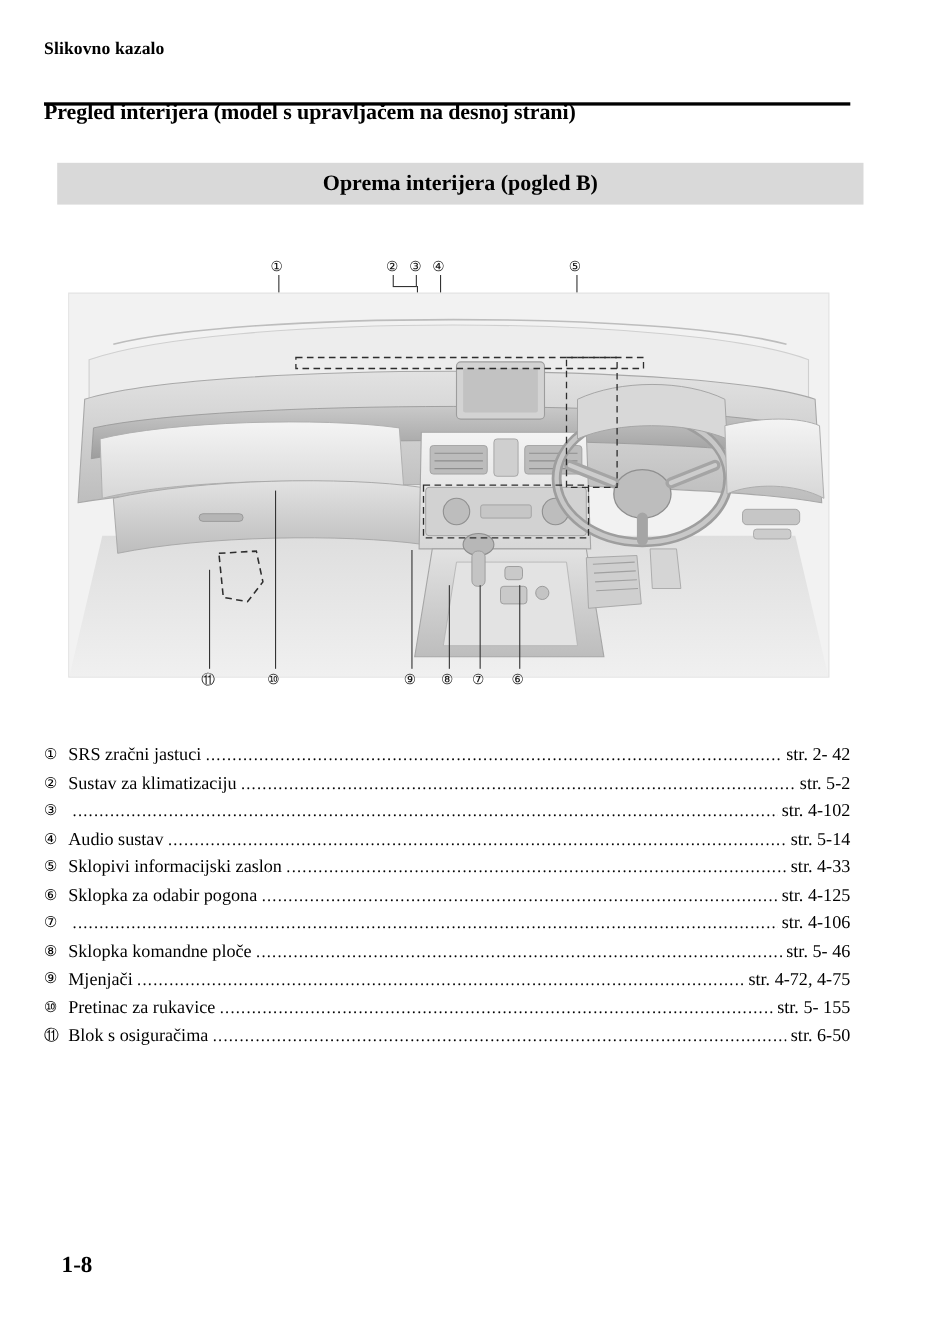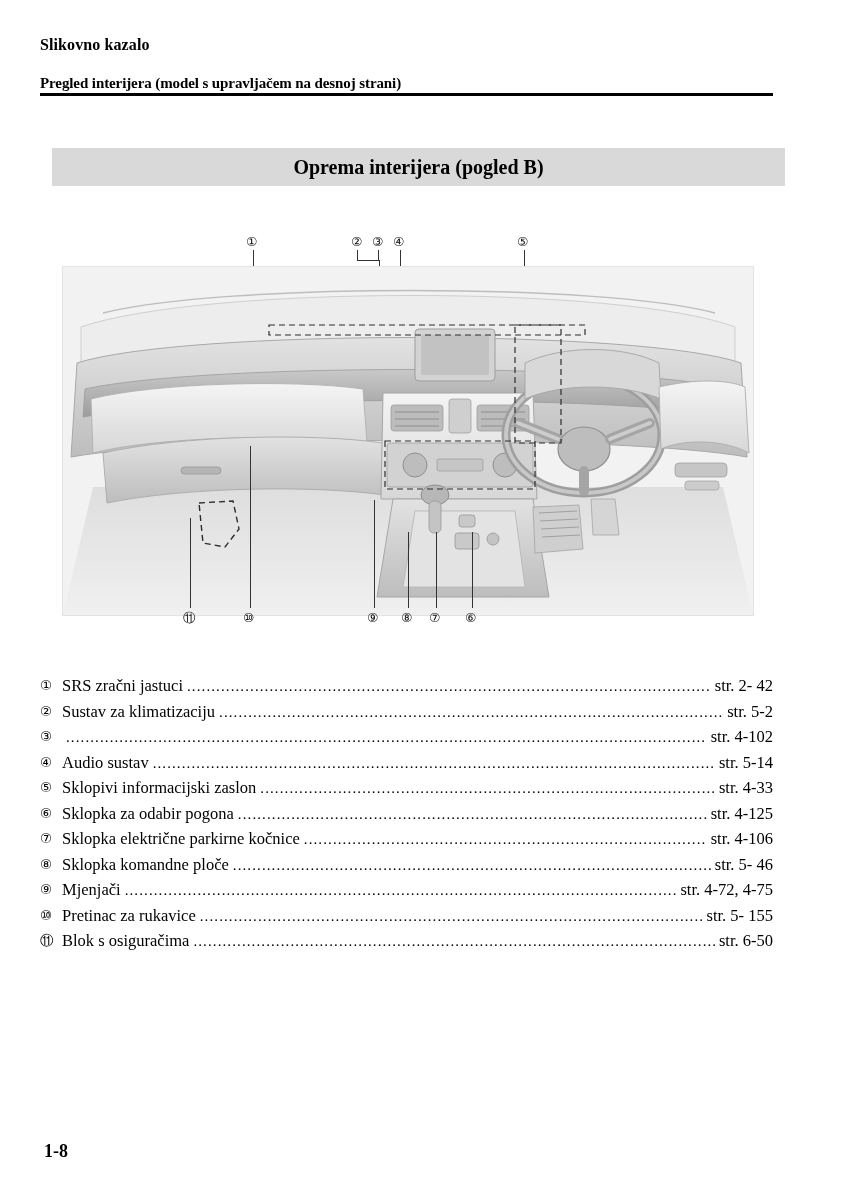--- a/index.html
+++ b/index.html
@@ -26,25 +26,25 @@
     position: absolute;
     top: 36px;
     left: 40px;
     font-family: "Liberation Serif", serif;
     font-weight: bold;
     font-size: 16px;
     letter-spacing: .1px;
   }
   .page-title {
     position: absolute;
-    top: 39px;
+    top: 55px;
     left: 40px;
     width: 733px;
     font-weight: bold;
-    font-size: 15px;
+    font-size: 20px;
     letter-spacing: -.1px;
     margin-top: 36px;
   }
   .title-rule {
     position: absolute;
     top: 93px;
     left: 40px;
     width: 733px;
     height: 3px;
     background: #000;
@@ -134,24 +134,24 @@
     color: #000;
   }
   .legend-page {
     flex: 0 0 auto;
     text-align: center;
   }
 
   
   .folio {
     position: absolute;
-    left: 44px;
+    left: 56px;
     bottom: 38px;
     font-weight: bold;
-    font-size: 18px;
+    font-size: 21px;
   }
   .foot-note {
     position: absolute;
     left: 113px;
     bottom: 44px;
     font-size: 12.5px;
   }
 </style>
 </head>
 <body>
@@ -332,21 +332,20 @@
 
     <div class="legend-row">
       <span class="legend-num">⑥</span>
       <span class="legend-label">Sklopka za odabir pogona</span>
       <span class="legend-dots">...............................................................................................................................................................................</span>
       <span class="legend-page">str. 4-125</span>
     </div>
 
     <div class="legend-row">
       <span class="legend-num">⑦</span>
-      <span class="legend-label">Sklopka električne parkirne kočnice</span>
       <span class="legend-dots">...............................................................................................................................................................................</span>
       <span class="legend-page">str. 4-106</span>
     </div>
 
     <div class="legend-row">
       <span class="legend-num">⑧</span>
       <span class="legend-label">Sklopka komandne ploče</span>
       <span class="legend-dots">...............................................................................................................................................................................</span>
       <span class="legend-page">str. 5- 46</span>
     </div>

